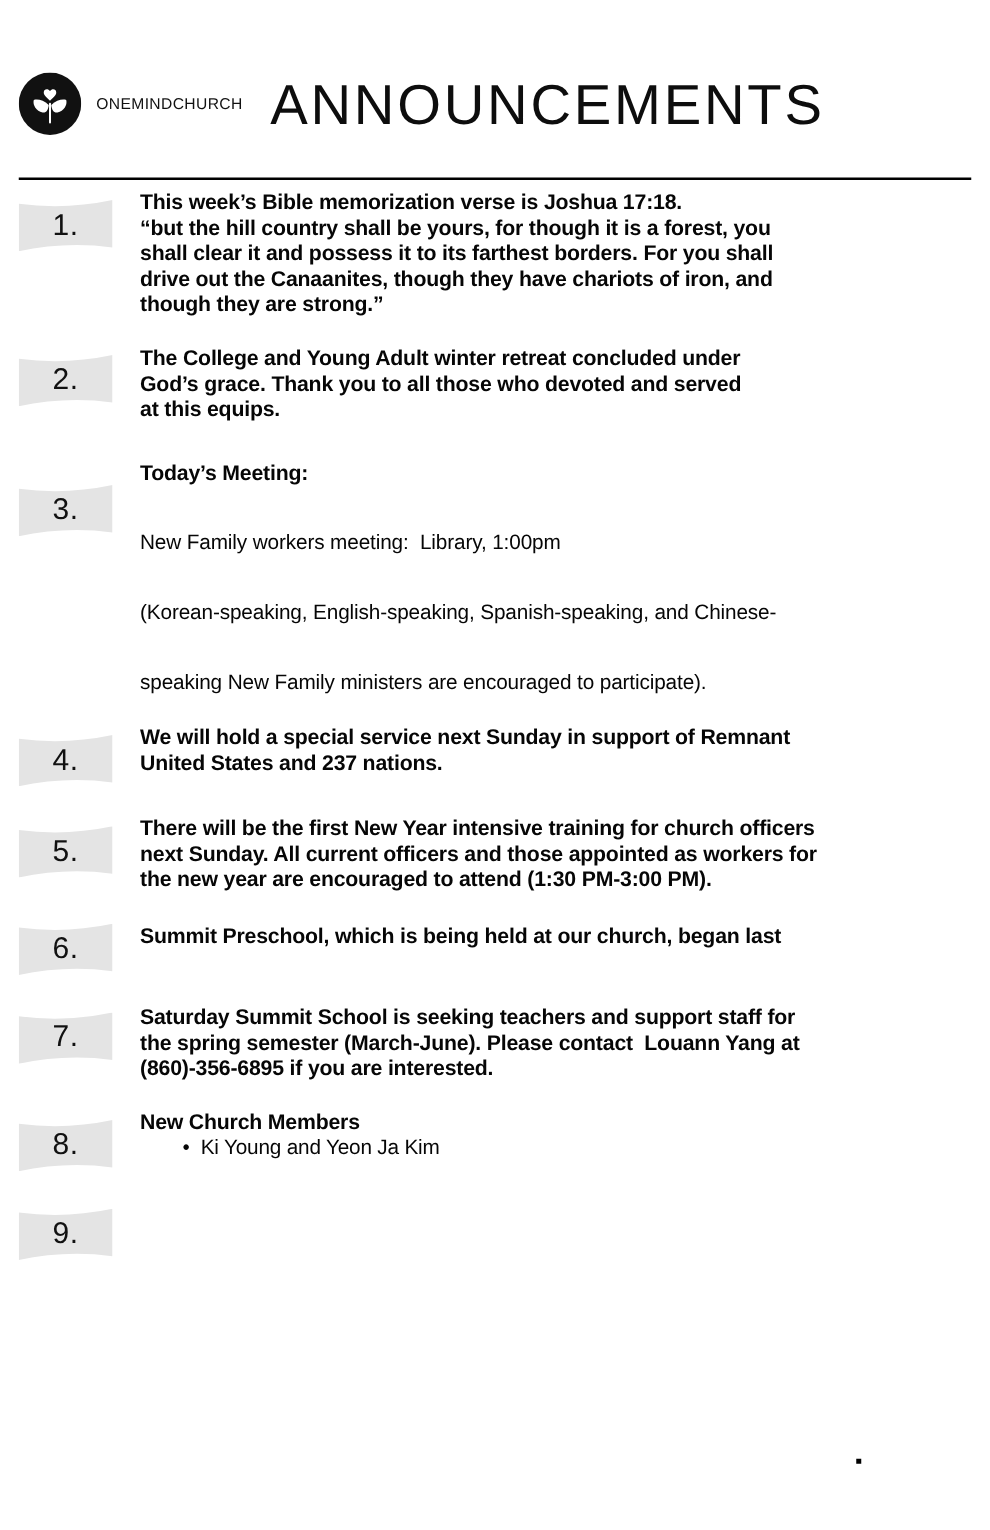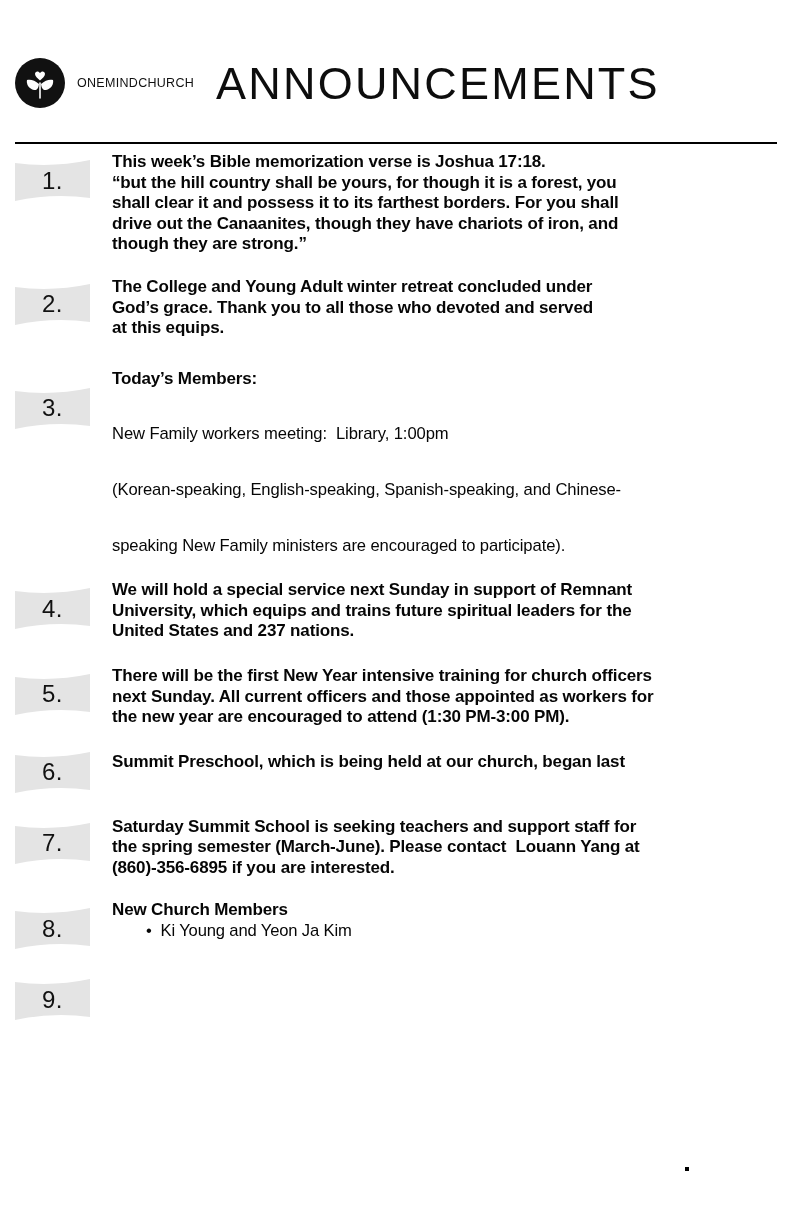--- a/index.html
+++ b/index.html
@@ -245,38 +245,37 @@
     <div class="item item-3">
       <div class="badge-wrap">
         <div class="badge">
           <svg class="badge-bg" viewBox="0 0 75 41" preserveAspectRatio="none">
             <path d="M0 3 Q37.5 8 75 0 L75 38 Q37.5 33 0 41 Z" fill="#e4e4e4"></path>
           </svg>
           <span class="badge-num">3.</span>
         </div>
       </div>
       <div class="body">
-        <div class="line bold">Today’s Members:</div>
+        <div class="line bold">Today’s Meeting:</div>
         <div class="line regular">New Family workers meeting:  Library, 1:00pm</div>
         <div class="line regular">(Korean-speaking, English-speaking, Spanish-speaking, and Chinese-</div>
         <div class="line regular">speaking New Family ministers are encouraged to participate).</div>
       </div>
     </div>
     <div class="item item-4">
       <div class="badge-wrap">
         <div class="badge">
           <svg class="badge-bg" viewBox="0 0 75 41" preserveAspectRatio="none">
             <path d="M0 3 Q37.5 8 75 0 L75 38 Q37.5 33 0 41 Z" fill="#e4e4e4"></path>
           </svg>
           <span class="badge-num">4.</span>
         </div>
       </div>
       <div class="body">
         <div class="line bold">We will hold a special service next Sunday in support of Remnant</div>
-        <div class="line bold">University, which equips and trains future spiritual leaders for the</div>
         <div class="line bold">United States and 237 nations.</div>
       </div>
     </div>
     <div class="item item-5">
       <div class="badge-wrap">
         <div class="badge">
           <svg class="badge-bg" viewBox="0 0 75 41" preserveAspectRatio="none">
             <path d="M0 3 Q37.5 8 75 0 L75 38 Q37.5 33 0 41 Z" fill="#e4e4e4"></path>
           </svg>
           <span class="badge-num">5.</span>

